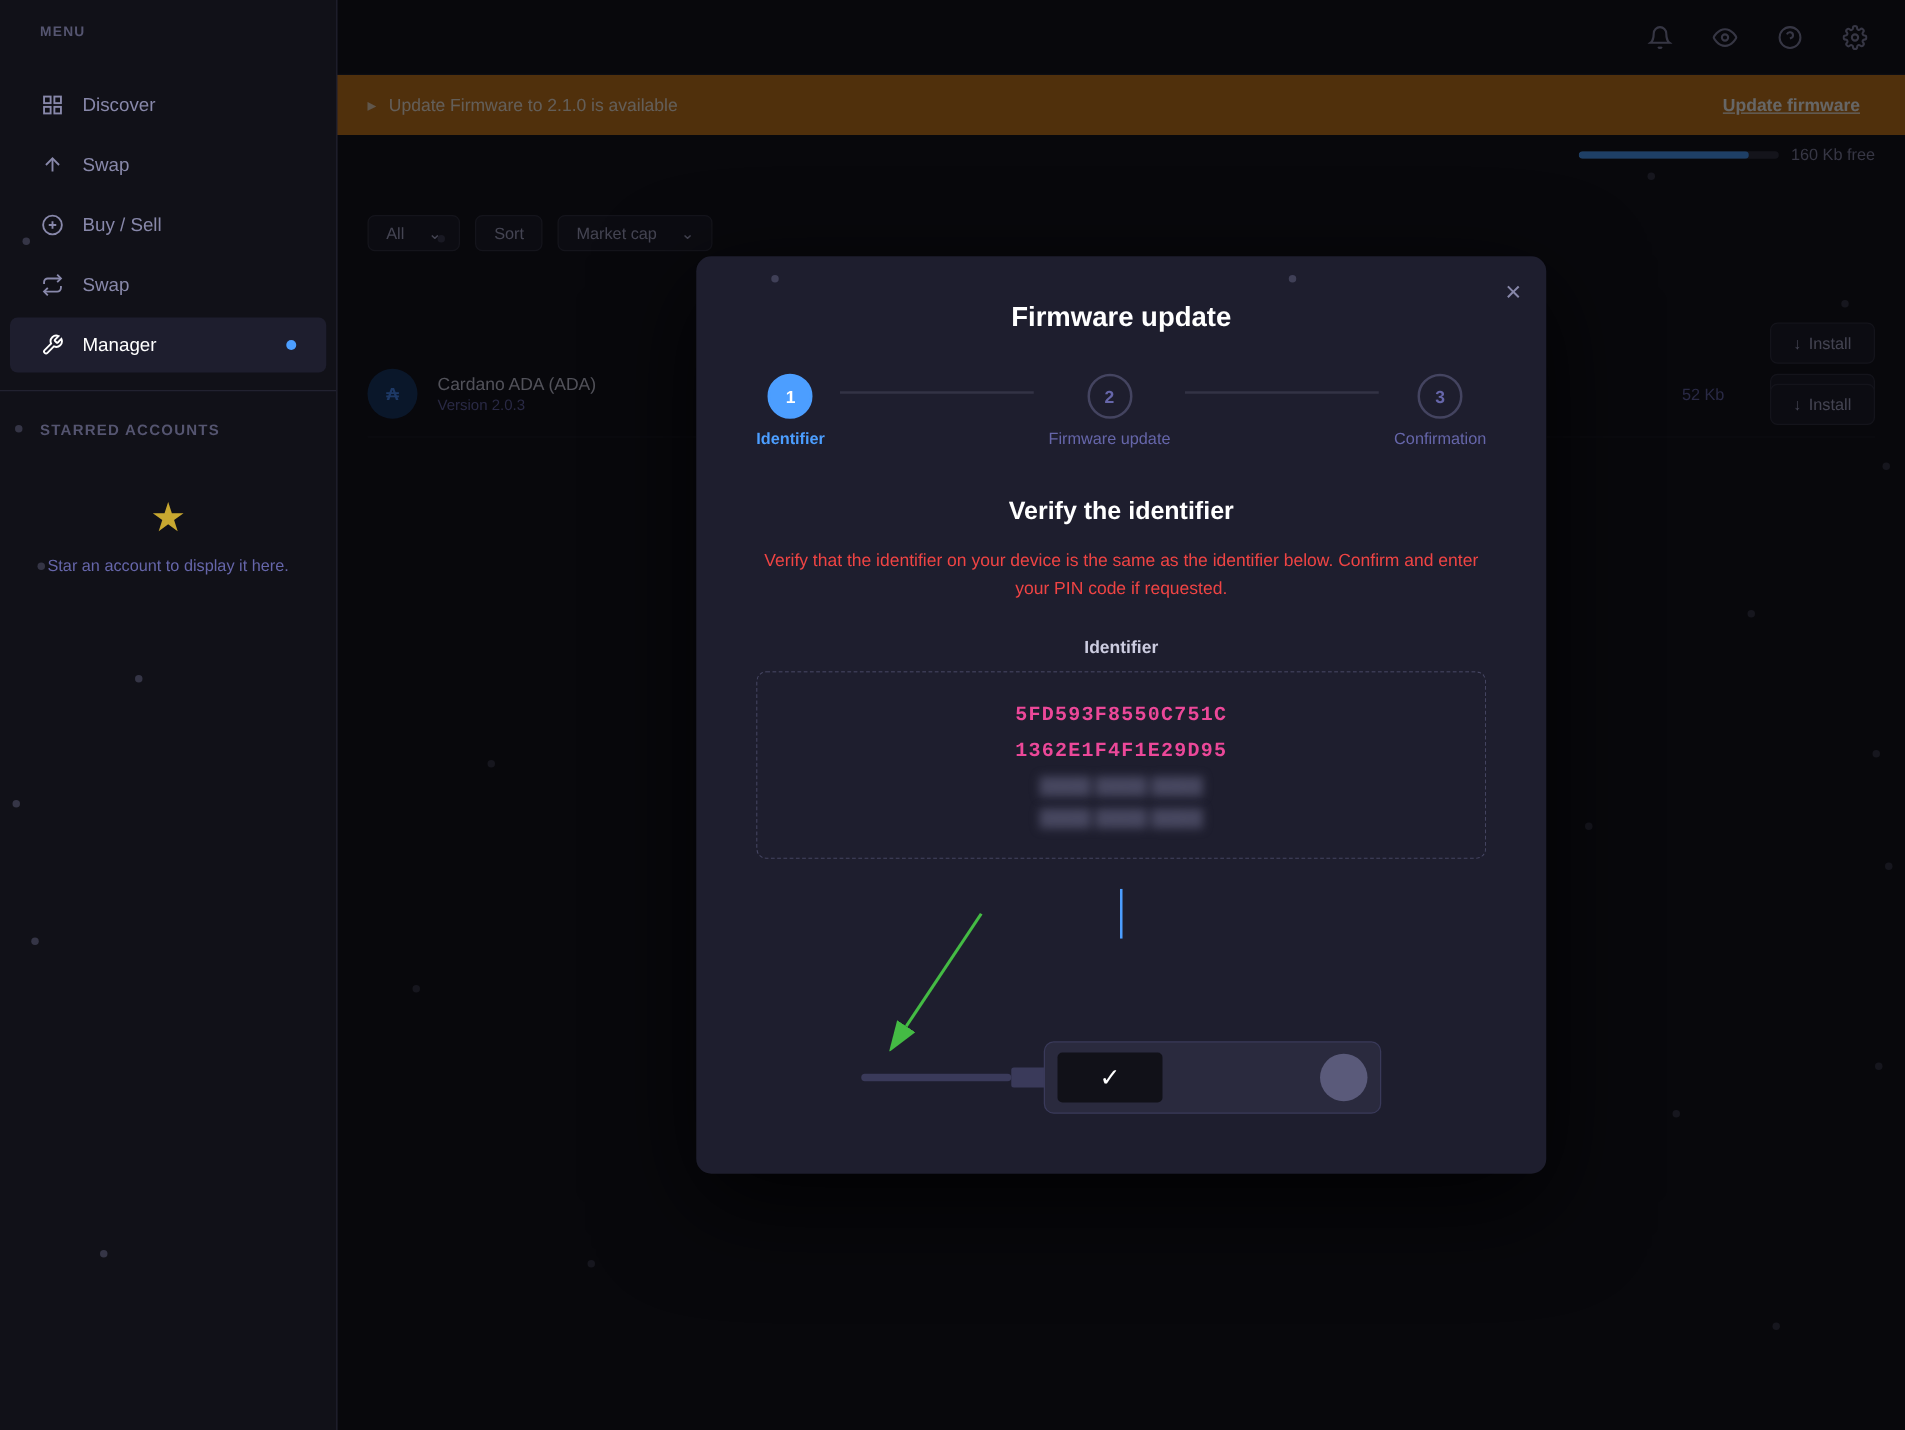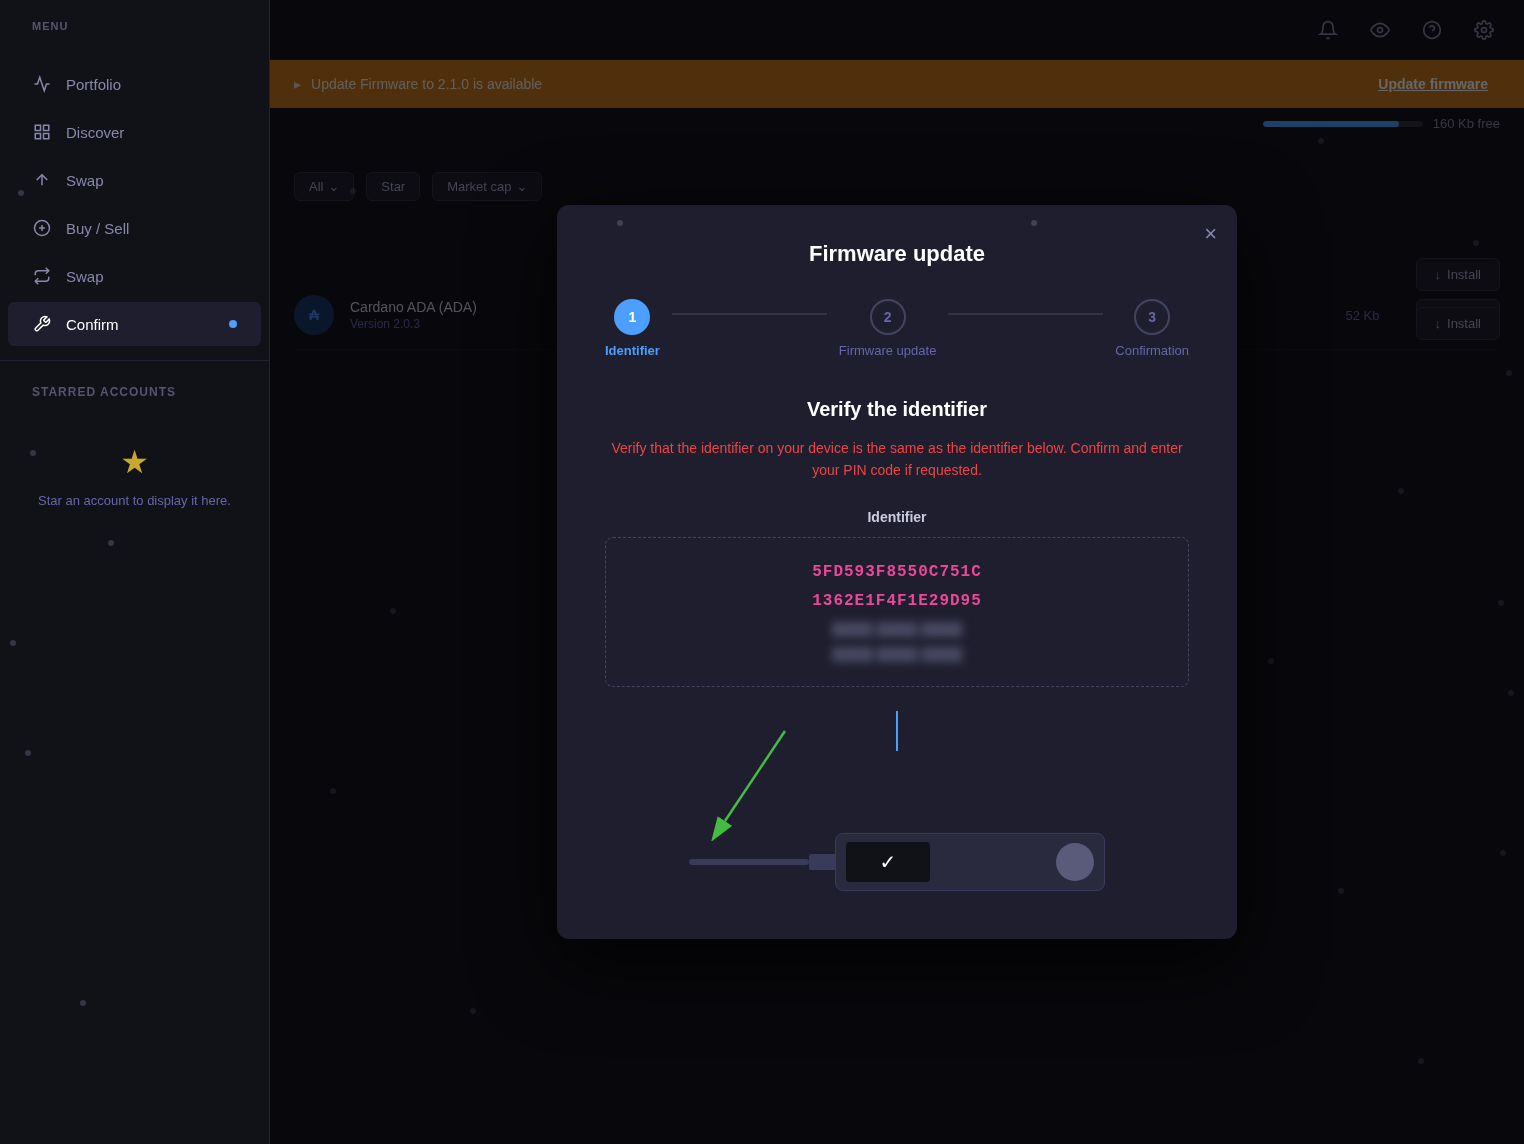--- a/index.html
+++ b/index.html
@@ -225,21 +225,21 @@
     .filter-btn {
       background: #1e1e2e;
       border: 1px solid #333345;
       border-radius: 6px;
       color: #aaaacc;
       padding: 6px 14px;
       font-size: 13px;
       cursor: pointer;
       display: flex;
       align-items: center;
-      gap: 5px;
+      gap: 19px;
     }
 
     
     .app-row {
       display: flex;
       align-items: center;
       padding: 14px 0;
       border-bottom: 1px solid #1e1e2a;
       gap: 16px;
     }
@@ -461,28 +461,20 @@
     <div class="scatter-dot" style="top:640px;left:10px;"></div>
     <div class="scatter-dot" style="top:690px;right:10px;"></div>
     <div class="scatter-dot" style="top:750px;left:25px;"></div>
     <div class="scatter-dot" style="top:850px;right:18px;"></div>
     <div class="scatter-dot" style="top:1000px;left:80px;"></div>
 
     <div style="padding: 0 8px 12px;">
       <div class="sidebar-menu-label">MENU</div>
     </div>
 
-    <div class="sidebar-item">
-      <span class="sidebar-icon">
-        <svg width="18" height="18" viewBox="0 0 24 24" fill="none" stroke="currentColor" stroke-width="2">
-            <polyline points="22 12 18 12 15 21 9 3 6 12 2 12"></polyline>
-          </svg>
-      </span>
-      <span>Portfolio</span>
-    </div>
 
 
     <div class="sidebar-item">
       <span class="sidebar-icon">
         <svg width="18" height="18" viewBox="0 0 24 24" fill="none" stroke="currentColor" stroke-width="2">
             <rect x="3" y="3" width="7" height="7"></rect>
             <rect x="14" y="3" width="7" height="7"></rect>
             <rect x="3" y="14" width="7" height="7"></rect>
             <rect x="14" y="14" width="7" height="7"></rect>
           </svg>
@@ -523,21 +515,21 @@
       </span>
       <span>Swap</span>
     </div>
 
     <div class="sidebar-item active">
       <span class="sidebar-icon">
         <svg width="18" height="18" viewBox="0 0 24 24" fill="none" stroke="currentColor" stroke-width="2">
             <path d="M14.7 6.3a1 1 0 0 0 0 1.4l1.6 1.6a1 1 0 0 0 1.4 0l3.77-3.77a6 6 0 0 1-7.94 7.94l-6.91 6.91a2.12 2.12 0 0 1-3-3l6.91-6.91a6 6 0 0 1 7.94-7.94l-3.76 3.76z"></path>
           </svg>
       </span>
-      <span>Confirm</span>
+      <span>Manager</span>
       <span class="dot"></span>
     </div>
 
     <div class="sidebar-divider"></div>
 
     <div style="padding: 12px 8px 8px;">
       <div class="starred-label">STARRED ACCOUNTS</div>
     </div>
 
     <div class="starred-empty">
@@ -607,21 +599,21 @@
         </div>
         <span>160 Kb free</span>
       </div>
 
       <div class="filter-row">
         <button class="filter-btn">
           <span>All</span>
           <span>⌄</span>
         </button>
         <button class="filter-btn">
-          <span>Star</span>
+          <span>Sort</span>
         </button>
         <button class="filter-btn">
           <span>Market cap</span>
           <span>⌄</span>
         </button>
       </div>
 
       <div style="position:absolute;right:24px;top:150px;display:flex;flex-direction:column;gap:16px;">
         <button class="install-btn">
           <span>↓</span>

